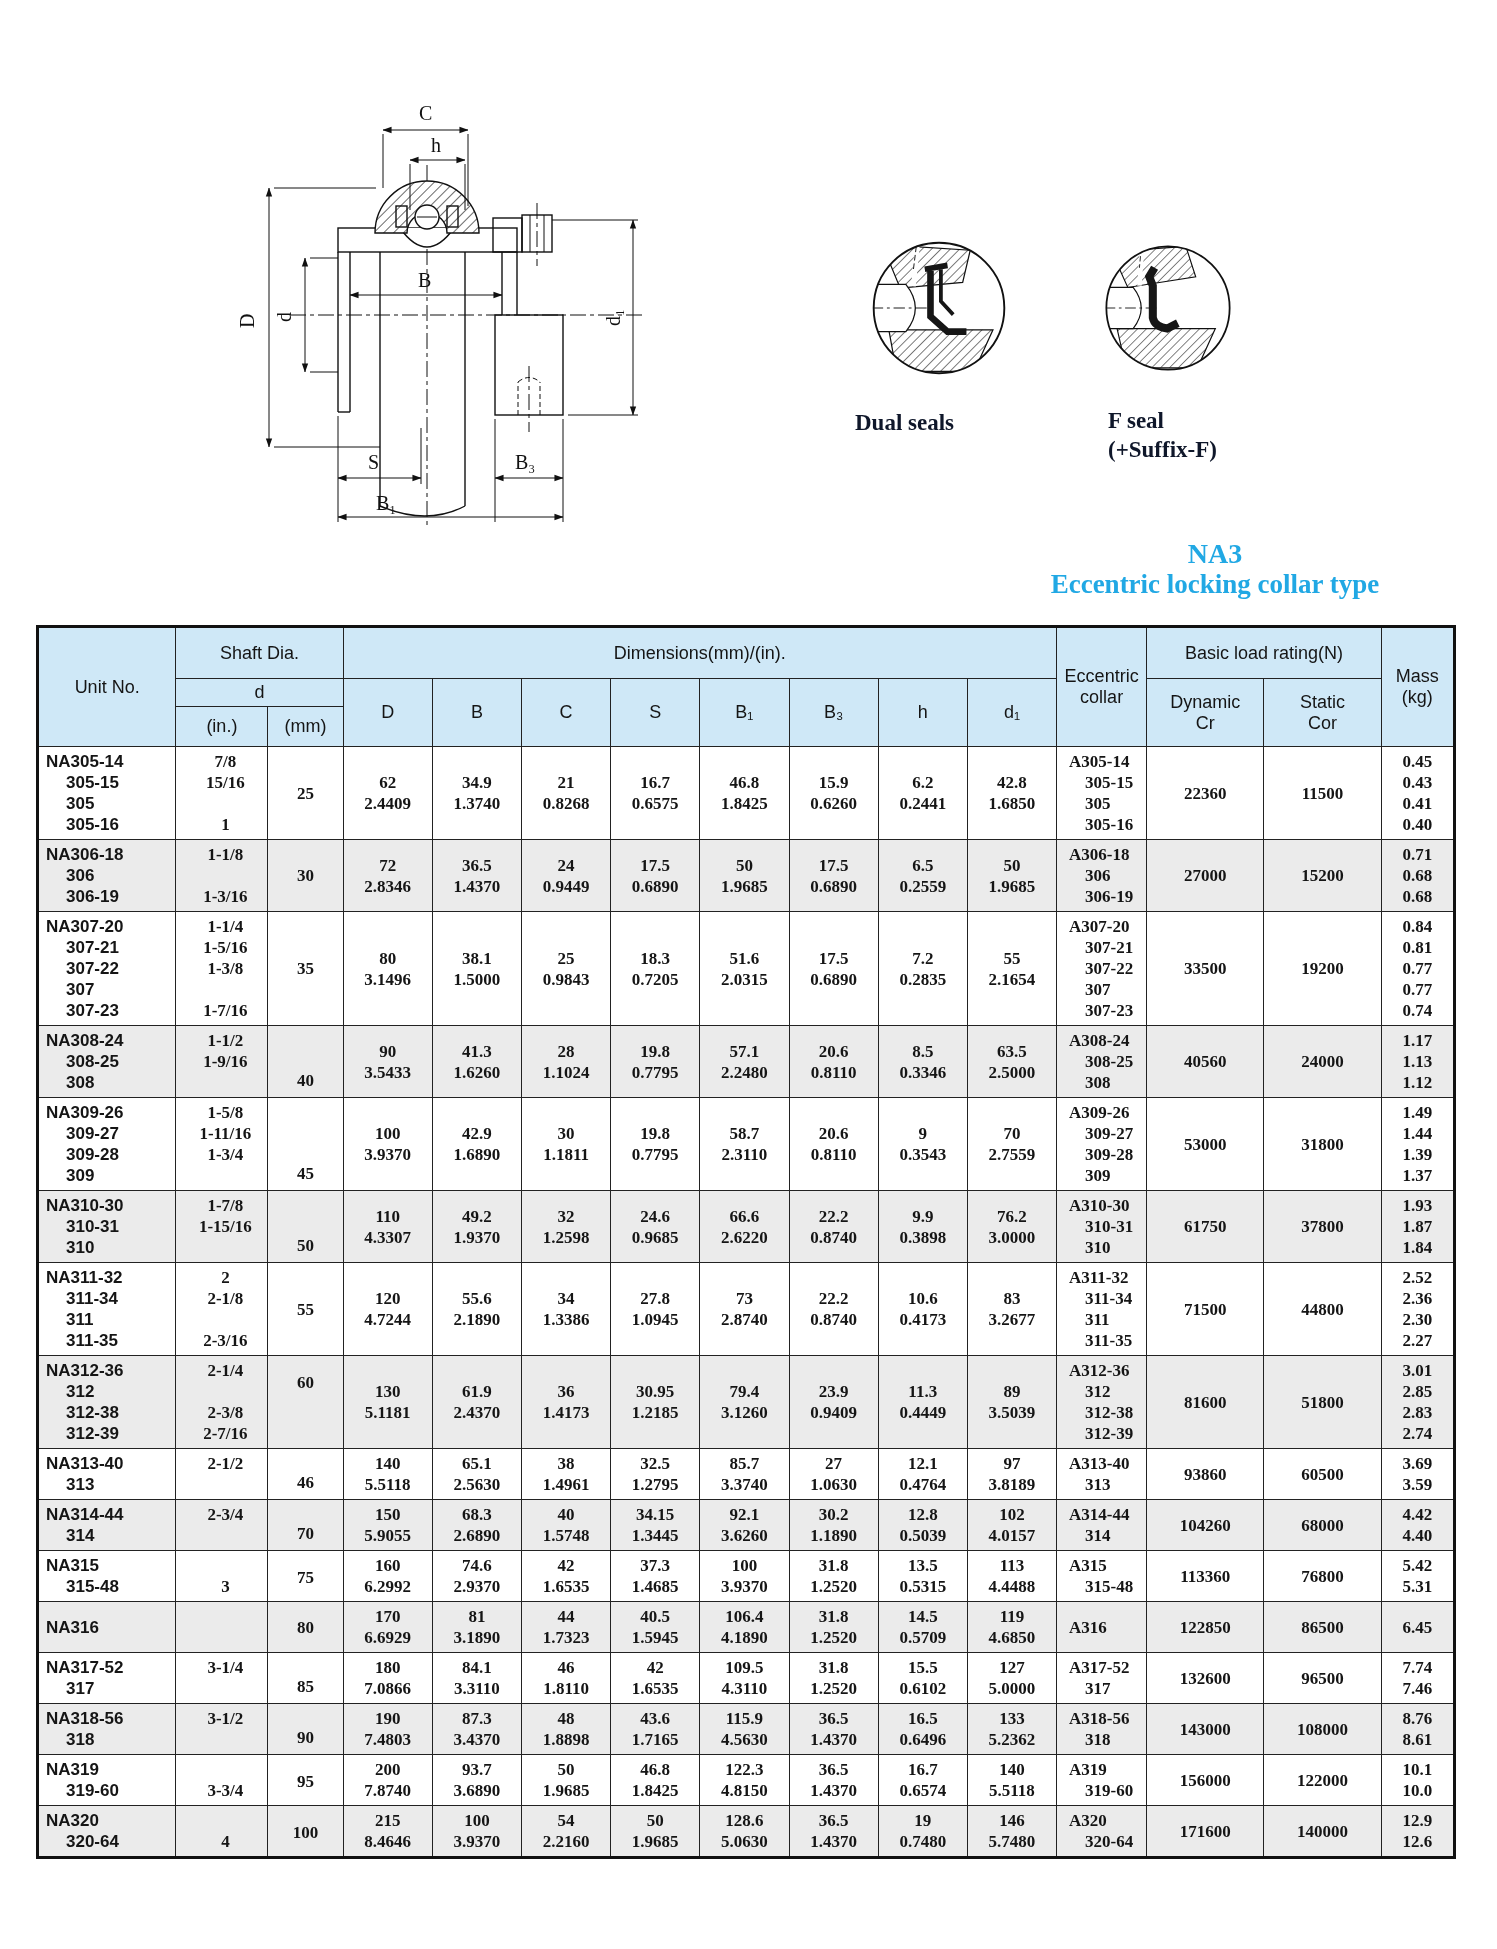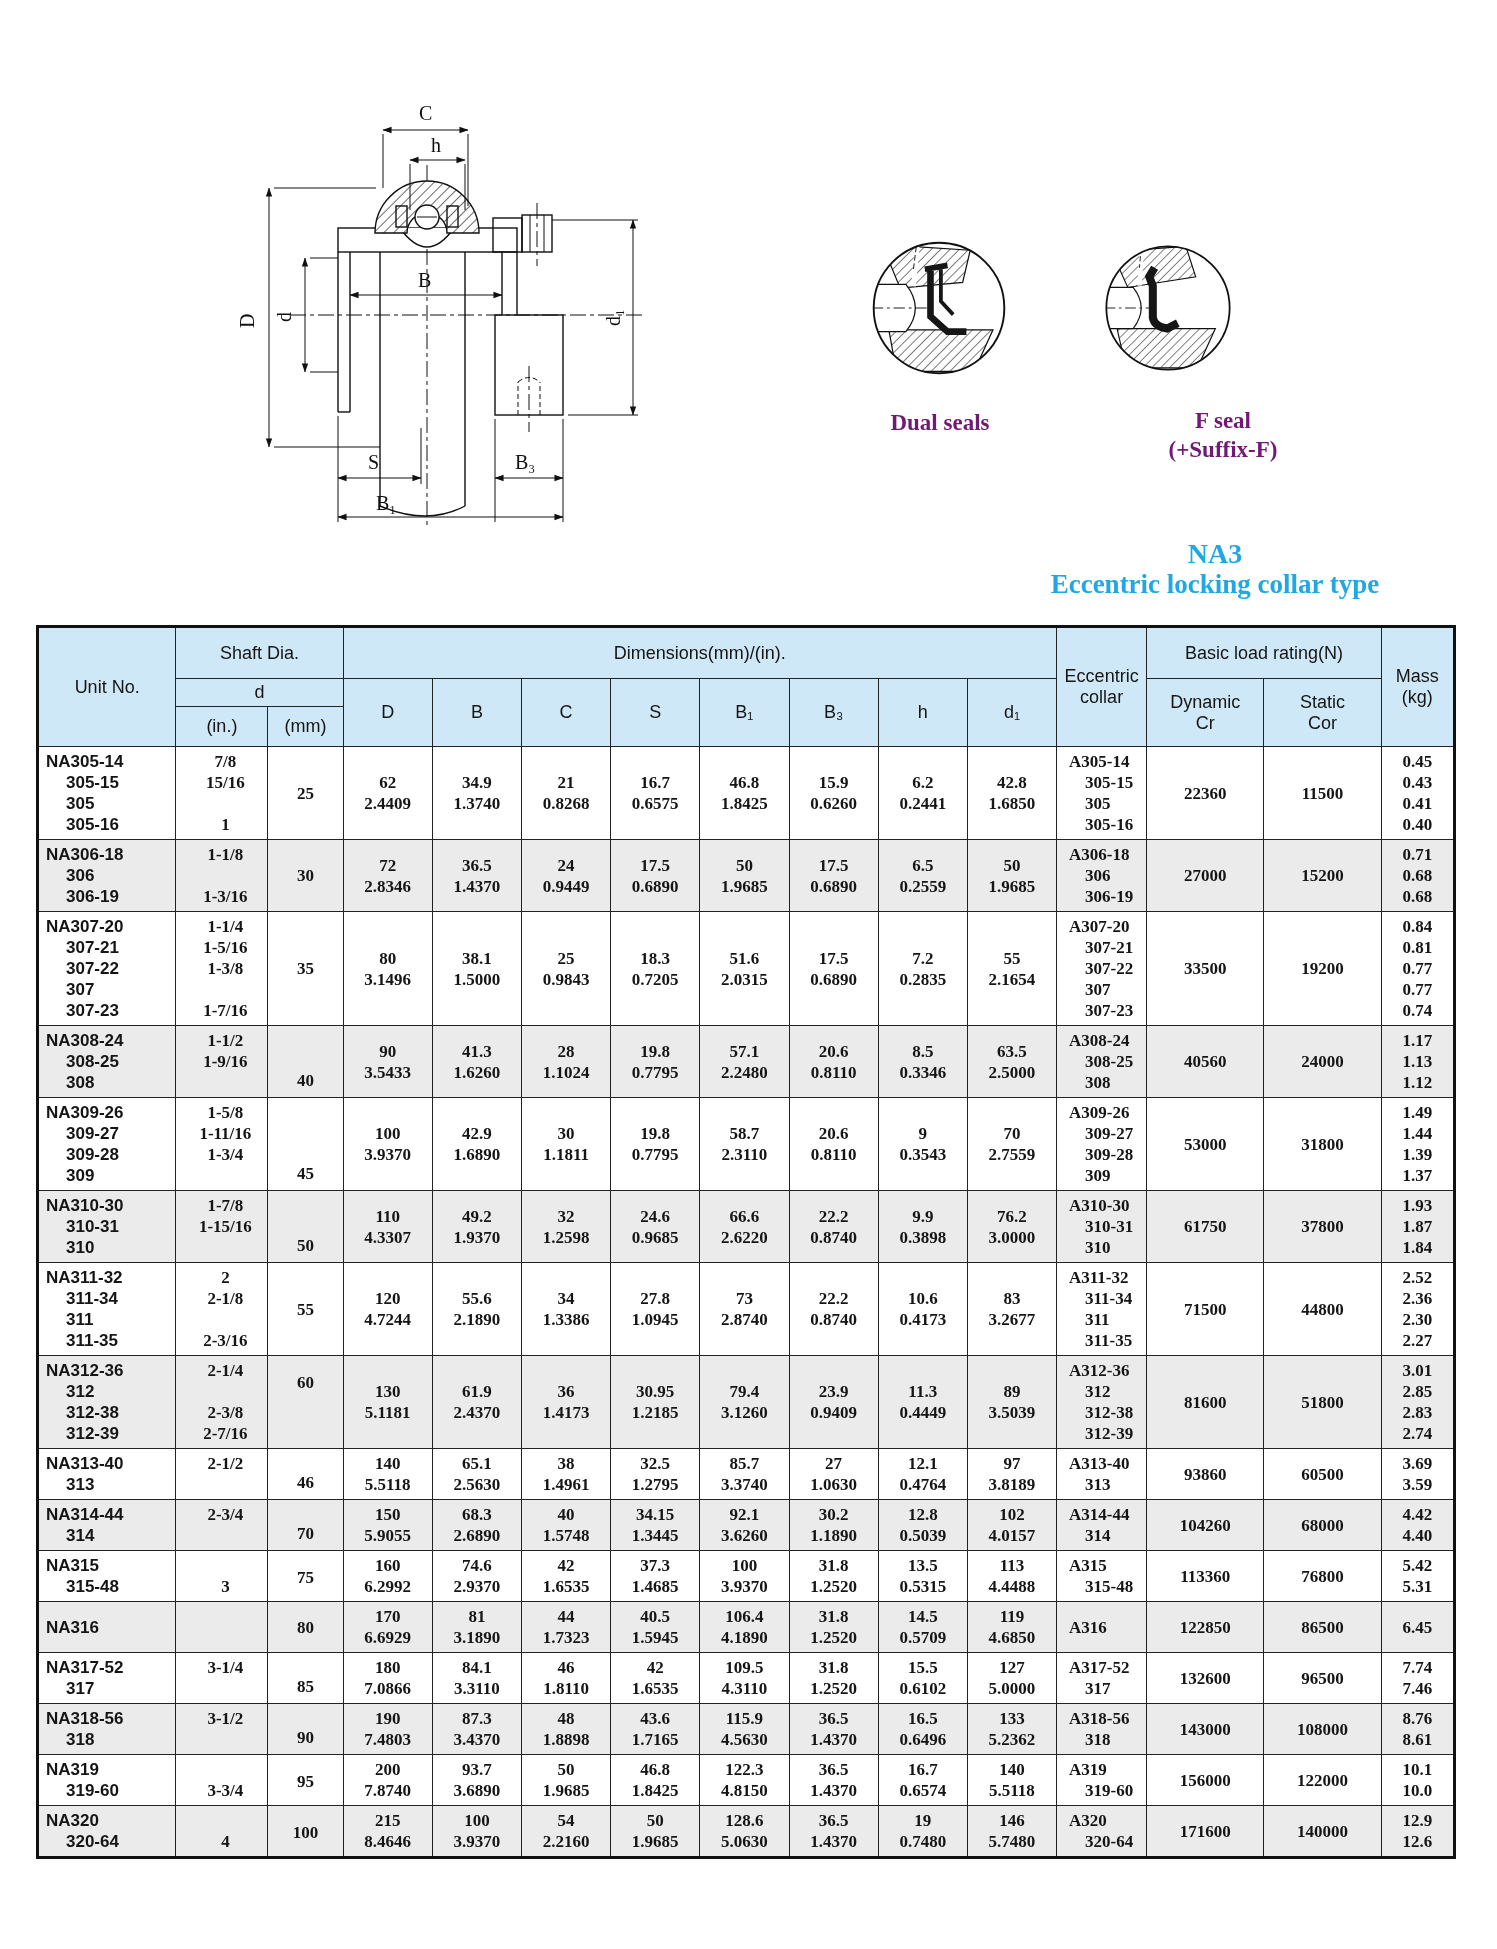--- a/index.html
+++ b/index.html
@@ -7,22 +7,22 @@
   .abs{position:absolute;}
 
   
   .na3-title{left:1030px;top:538px;width:370px;text-align:center;
     font-family:"Liberation Serif","DejaVu Serif",serif;font-weight:bold;line-height:31px;}
   .na3-title .t1{font-size:28px;}
   .na3-title .t2{font-size:27px;}
   .na3-title div{color:var(--accent,#21a8e4);}
 
   
-  .seal-label{position:absolute;text-align:center;font-family:"Liberation Serif","DejaVu Serif",serif;
-    font-weight:bold;font-size:23px;line-height:29px;color:#701a75;}
+  .seal-label{position:absolute;font-family:"Liberation Serif","DejaVu Serif",serif;
+    font-weight:bold;font-size:23px;line-height:29px;color:#0f172a;}
 
   
   svg text.dlab{font-family:"Liberation Serif","DejaVu Serif",serif;font-size:20px;fill:#111;}
   svg .ln{stroke:#111;stroke-width:1.4;fill:none;}
   svg .thin{stroke:#111;stroke-width:1;fill:none;}
   svg .cl{stroke:#111;stroke-width:1;fill:none;stroke-dasharray:16 4 4 4;}
   svg .dash{stroke:#111;stroke-width:1;fill:none;stroke-dasharray:5 3;}
 
   
   .table-wrap{left:36px;top:625px;}
@@ -170,21 +170,21 @@
     <line x1="45" y1="8" x2="43" y2="30" stroke="#111" stroke-width="1" stroke-dasharray="6 3"></line>
     <path d="M18,98 L128,98 L108,142 L28,142 Z" fill="url(#hat2)" stroke="#111" stroke-width="1.3"></path>
     <path d="M2,52 L36,52 Q54,75 36,98 L2,98" fill="#fff" stroke="#111" stroke-width="1.3"></path>
     <line x1="4" y1="75" x2="62" y2="75" stroke="#111" stroke-width="1" stroke-dasharray="12 4 3 4"></line>
     <path d="M60,30 L54,40 L58,50 L58,86 Q60,96 74,98 L86,92" stroke="#161616" stroke-width="9" fill="none"></path>
   </g>
   <circle cx="75" cy="75" r="69" fill="none" stroke="#111" stroke-width="2"></circle>
 </svg>
 
 <div class="seal-label" style="left:855px;top:408px;width:170px;">Dual seals</div>
-<div class="seal-label" style="left:1143px;top:406px;width:160px;">
+<div class="seal-label" style="left:1108px;top:406px;width:160px;">
   <div>F seal</div>
   <div>(+Suffix-F)</div>
 </div>
 
 <div class="abs na3-title">
   <div class="t1">NA3</div>
   <div class="t2">Eccentric locking collar type</div>
 </div>
 
 <div class="abs table-wrap">

